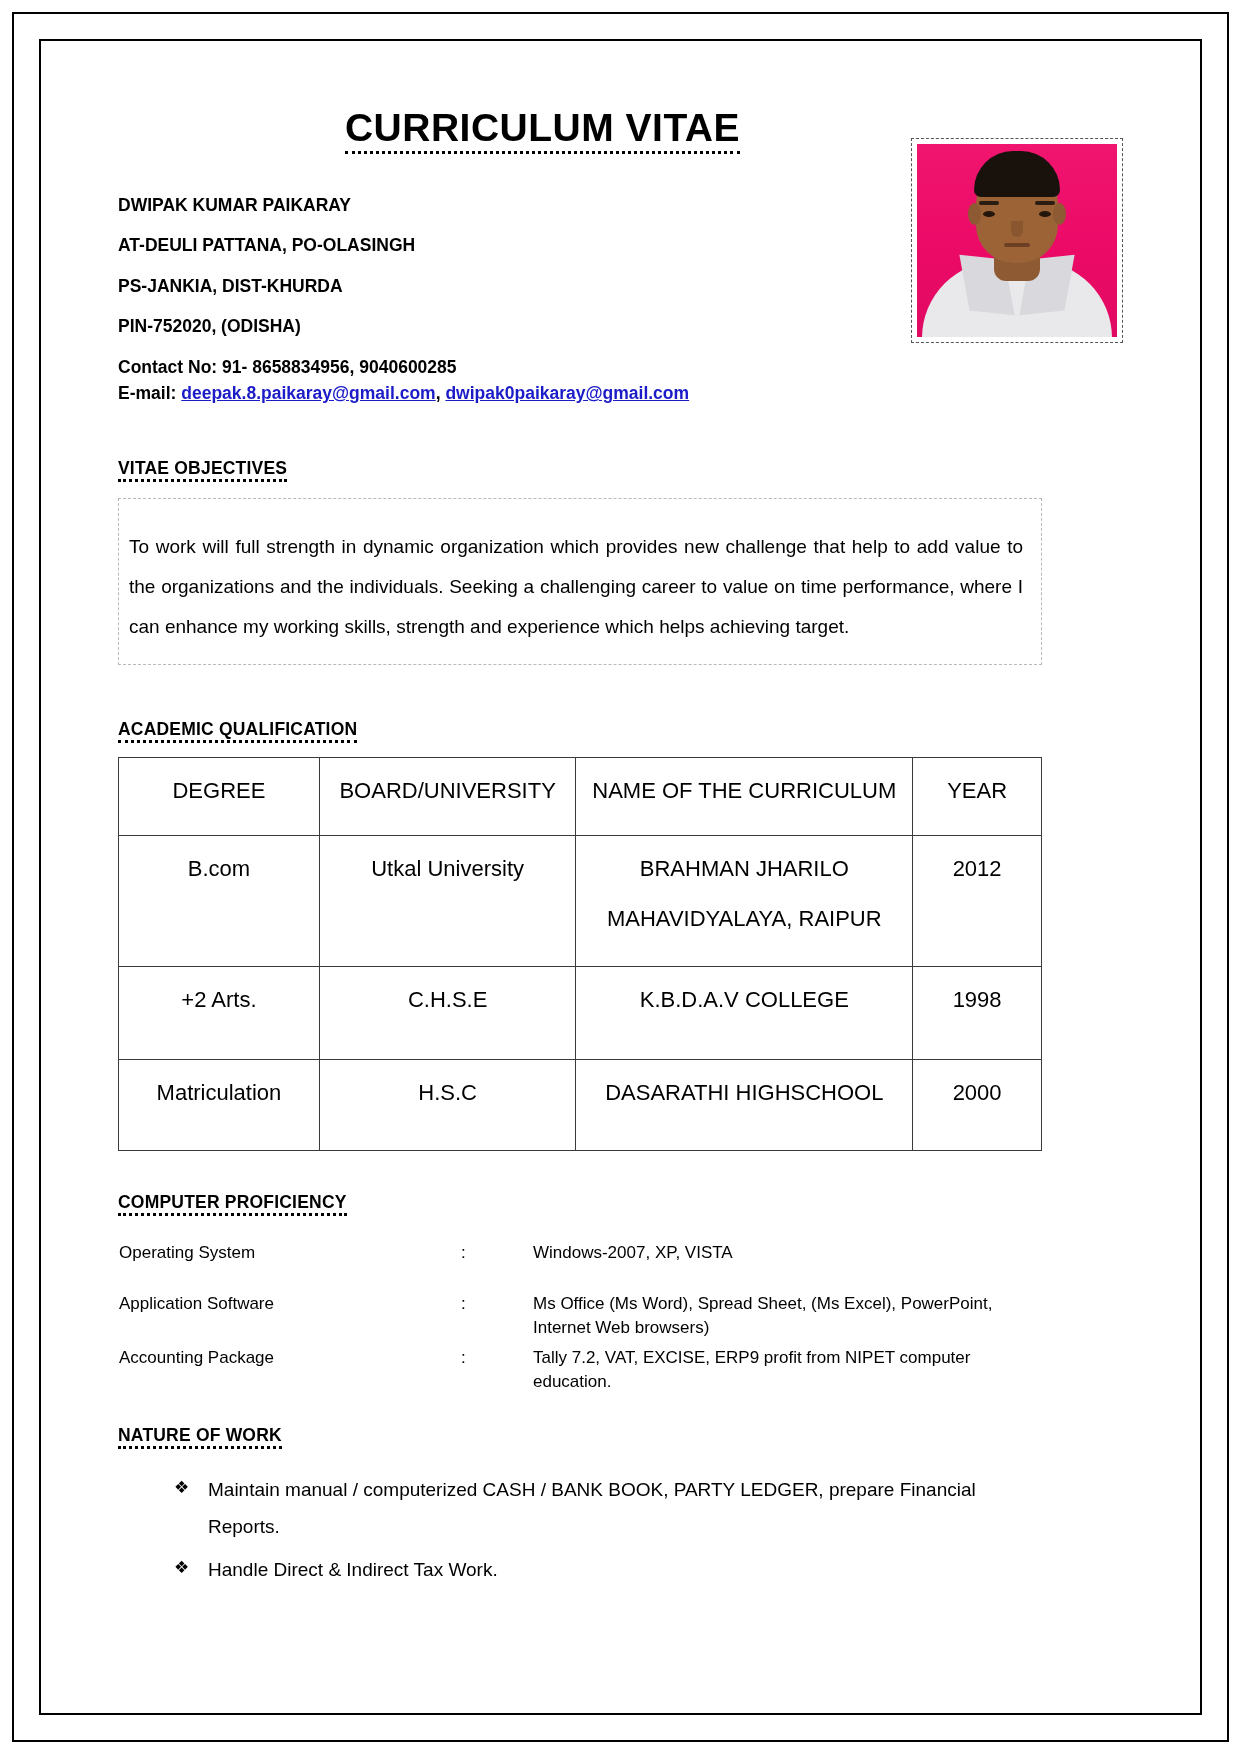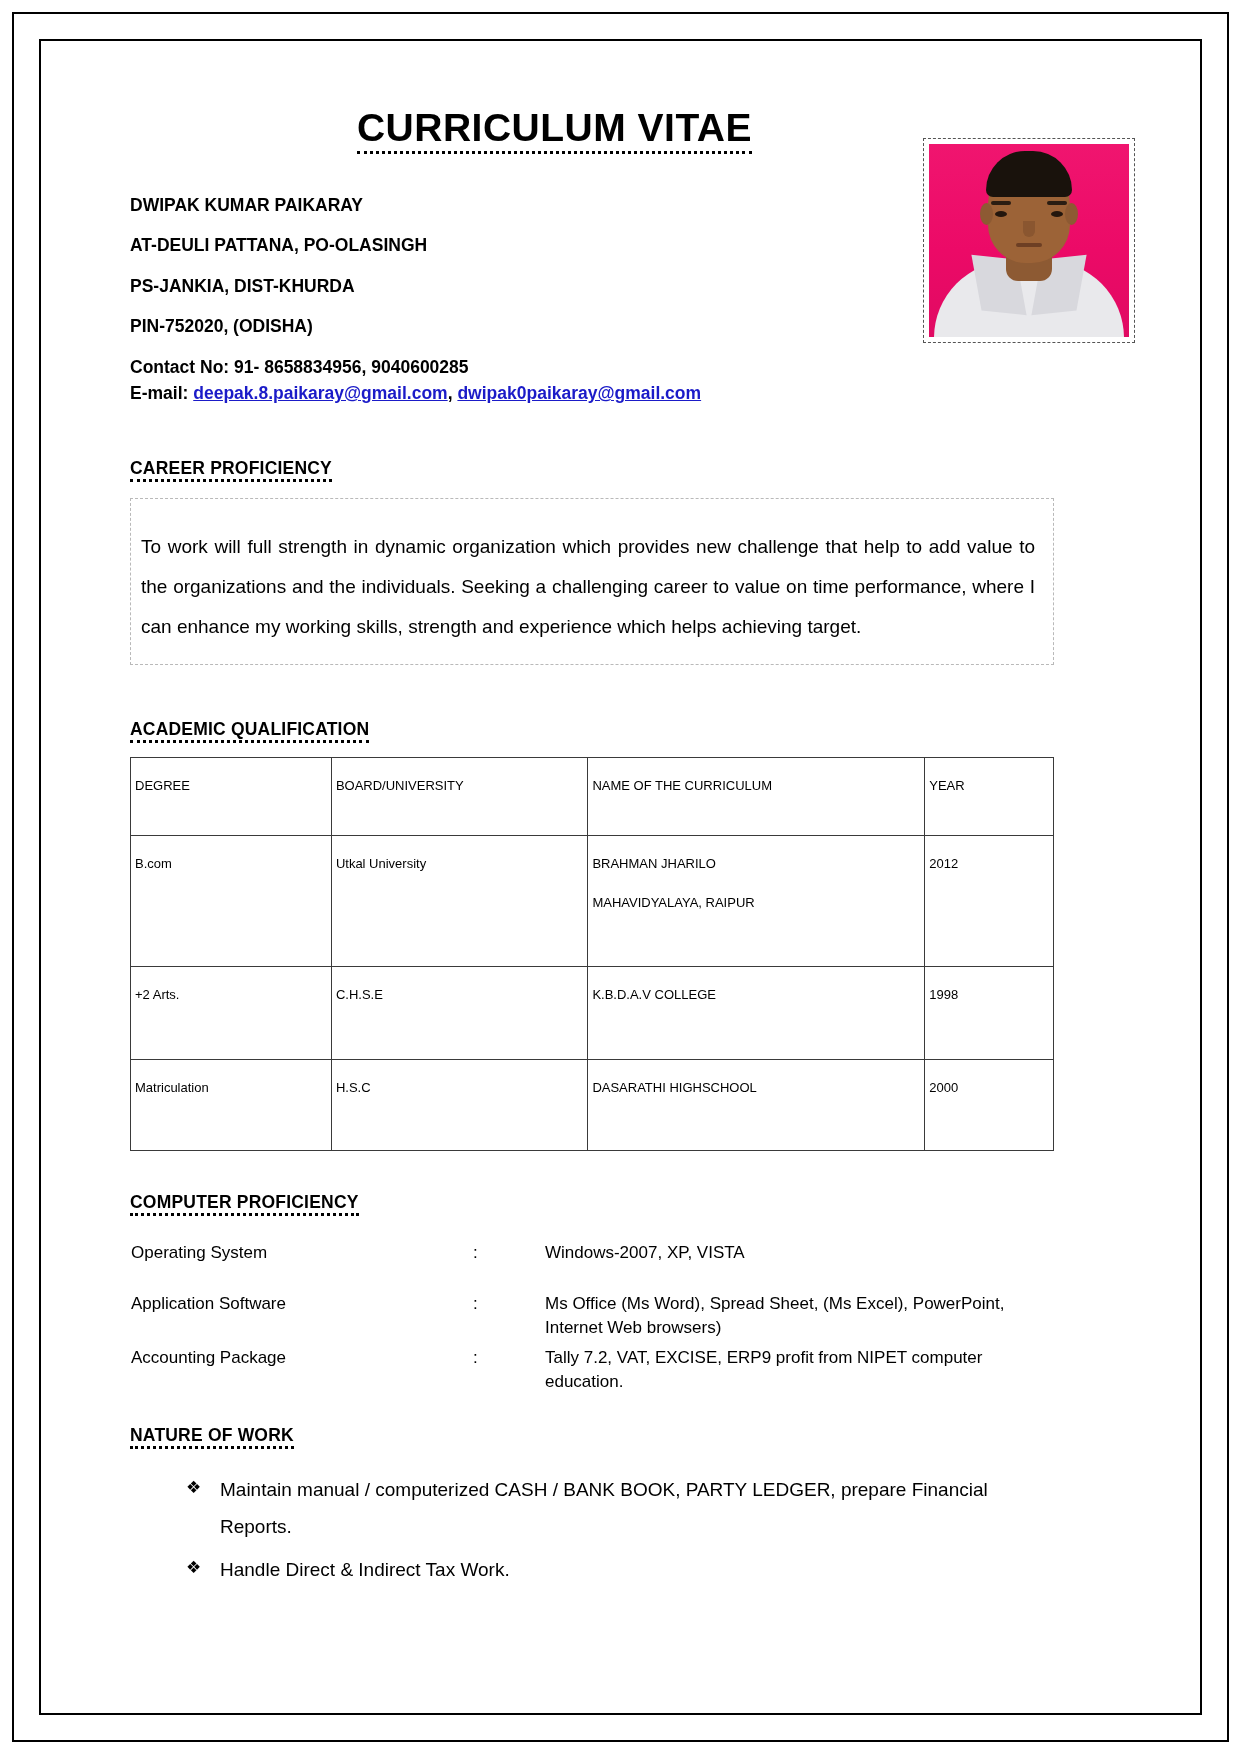--- a/index.html
+++ b/index.html
@@ -31,21 +31,21 @@
     left: 39px;
     top: 39px;
     width: 1163px;
     height: 1676px;
     border: 2px solid #000;
     box-sizing: border-box;
   }
 
   .content {
     position: absolute;
-    left: 60px;
+    left: 48px;
     top: 60px;
     width: 1121px;
     height: 1636px;
     box-sizing: border-box;
     padding: 18px 52px 10px 70px;
   }
 
   
   .doc-title-wrap {
     text-align: center;
@@ -238,21 +238,22 @@
 
   
   .acad-wrap { margin-top: 14px; }
   table.acad {
     border-collapse: collapse;
     width: 924px;
     table-layout: fixed;
   }
   table.acad td {
     border: 1px solid #3a3a3a;
-    font-size: 13px;
+    font-size: 22px;
+    text-align: center;
     vertical-align: top;
     padding: 20px 4px 0 4px;
     font-family: "Liberation Sans", sans-serif;
   }
   .col-degree { width: 186px; }
   .col-board  { width: 240px; }
   .col-inst   { width: 318px; }
   .col-year   { width: 116px; }
 
   tr.head-row td { height: 57px; }
@@ -341,21 +342,21 @@
     <div class="line">PIN-752020, (ODISHA)</div>
     <div class="line tight">Contact No: 91- 8658834956, 9040600285</div>
     <div class="email-line">
       <span>E-mail:</span>
       <a class="email-link" href="#">deepak.8.paikaray@gmail.com</a><span>,</span>
       <a class="email-link" href="#">dwipak0paikaray@gmail.com</a>
     </div>
   </div>
 
   <div class="sec-head-wrap">
-    <span class="sec-head">CAREER PROFICIENCY</span>
+    <span class="sec-head">VITAE OBJECTIVES</span>
   </div>
   <div class="objective-box">
     <div class="objective-text">To work will full strength in dynamic organization which provides new challenge that help to add value to the organizations and the individuals. Seeking a challenging career to value on time performance, where I can enhance my working skills, strength and experience which helps achieving target.</div>
   </div>
 
   <div class="sec-head-wrap">
     <span class="sec-head">ACADEMIC QUALIFICATION</span>
   </div>
   <div class="acad-wrap">
     <table class="acad">

